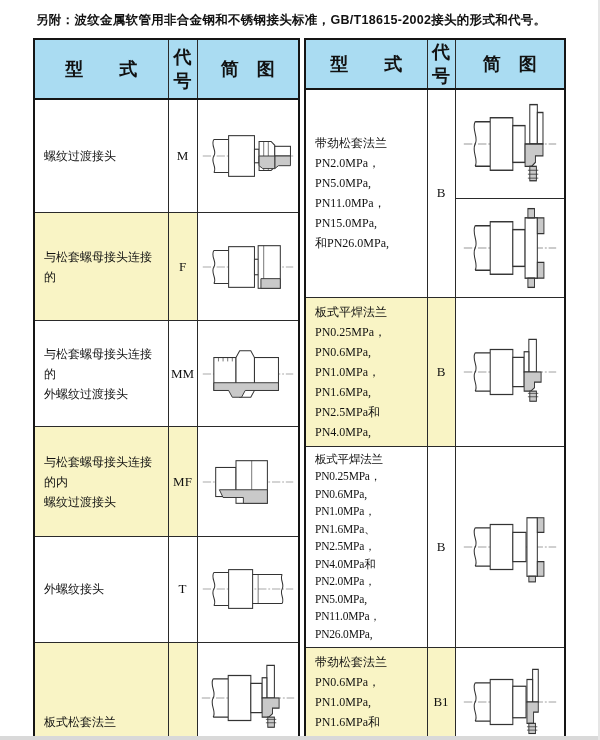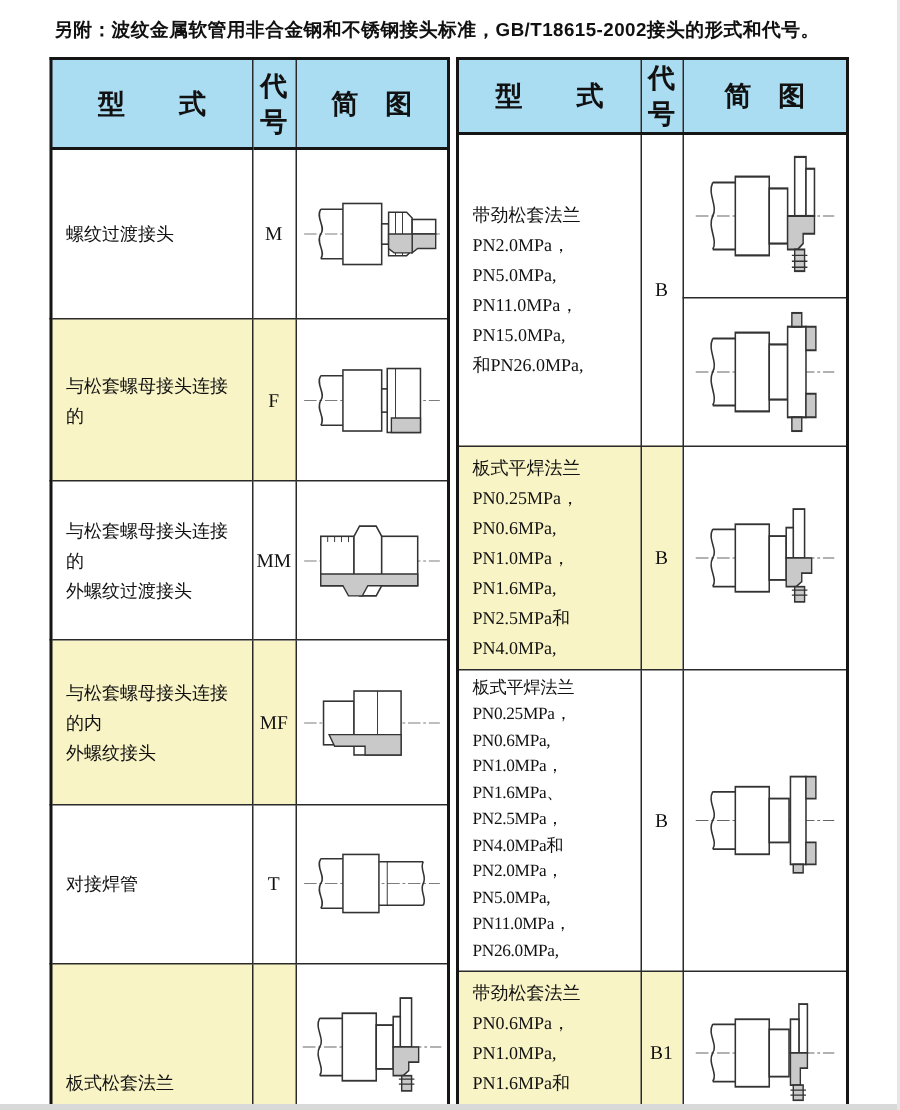--- a/index.html
+++ b/index.html
@@ -99,32 +99,32 @@
               <path d="M3,32 H101" stroke="#666" stroke-width="0.6" fill="none" stroke-dasharray="9 2 2 2"></path>
               <rect x="15" y="15" width="24" height="34" fill="#fff" stroke="#333" stroke-width="1.1"></rect>
               <path d="M39,15 l4,-7 h12 l4,7 v34 l-4,7 h-12 l-4,-7 z" fill="#fff" stroke="#333" stroke-width="1.1"></path>
               <rect x="59" y="15" width="26" height="34" fill="#fff" stroke="#333" stroke-width="1.1"></rect>
               <path d="M20,15 v4 M25,15 v4 M30,15 v4 M35,15 v4" stroke="#333" stroke-width="0.7" fill="none"></path>
               <path d="M15,41 h70 v8 h-36 l-4,7 h-10 l-4,-7 h-16 z" fill="#c9c9c9" stroke="#333" stroke-width="1"></path>
             </svg></td>
     </tr>
     <tr style="height:91px">
       <td class="type yellow">与松套螺母接头连接的内
-外螺纹接头</td>
+螺纹过渡接头</td>
       <td class="code yellow">MF</td>
       <td class="diag sz-s"><svg viewBox="0 0 104 64" preserveAspectRatio="none" xmlns="http://www.w3.org/2000/svg">
               <path d="M3,32 H101" stroke="#666" stroke-width="0.6" fill="none" stroke-dasharray="9 2 2 2"></path>
               <rect x="17" y="17" width="22" height="30" fill="#fff" stroke="#333" stroke-width="1.1"></rect>
               <rect x="39" y="10" width="34" height="44" fill="#fff" stroke="#333" stroke-width="1.1"></rect>
               <line x1="56" y1="10" x2="56" y2="54" stroke="#333" stroke-width="0.7" fill="none"></line>
               <path d="M21,40 h52 v14 h-26 v-6 h-22 z" fill="#c9c9c9" stroke="#333" stroke-width="1"></path>
             </svg></td>
     </tr>
     <tr style="height:88px">
-      <td class="type">对接焊管</td>
+      <td class="type">外螺纹接头</td>
       <td class="code">T</td>
       <td class="diag sz-s"><svg viewBox="0 0 104 64" preserveAspectRatio="none" xmlns="http://www.w3.org/2000/svg">
               <path d="M3,32 H101" stroke="#666" stroke-width="0.6" fill="none" stroke-dasharray="9 2 2 2"></path>
               <path d="M15,15 c-4,6 4,12 0,17 c-4,6 4,12 0,17 M15,15 h16 M15,49 h16" stroke="#333" stroke-width="1.1" fill="none"></path>
               <rect x="31" y="12" width="26" height="40" fill="#fff" stroke="#333" stroke-width="1.1"></rect>
               <path d="M57,17 h32 M57,47 h32" stroke="#333" stroke-width="1.1" fill="none"></path>
               <line x1="63" y1="17" x2="63" y2="47" stroke="#333" stroke-width="0.7" fill="none"></line>
               <path d="M89,17 c-3,5 3,10 0,15 c-3,5 3,10 0,15" stroke="#333" stroke-width="1.1" fill="none"></path>
             </svg></td>
     </tr>

